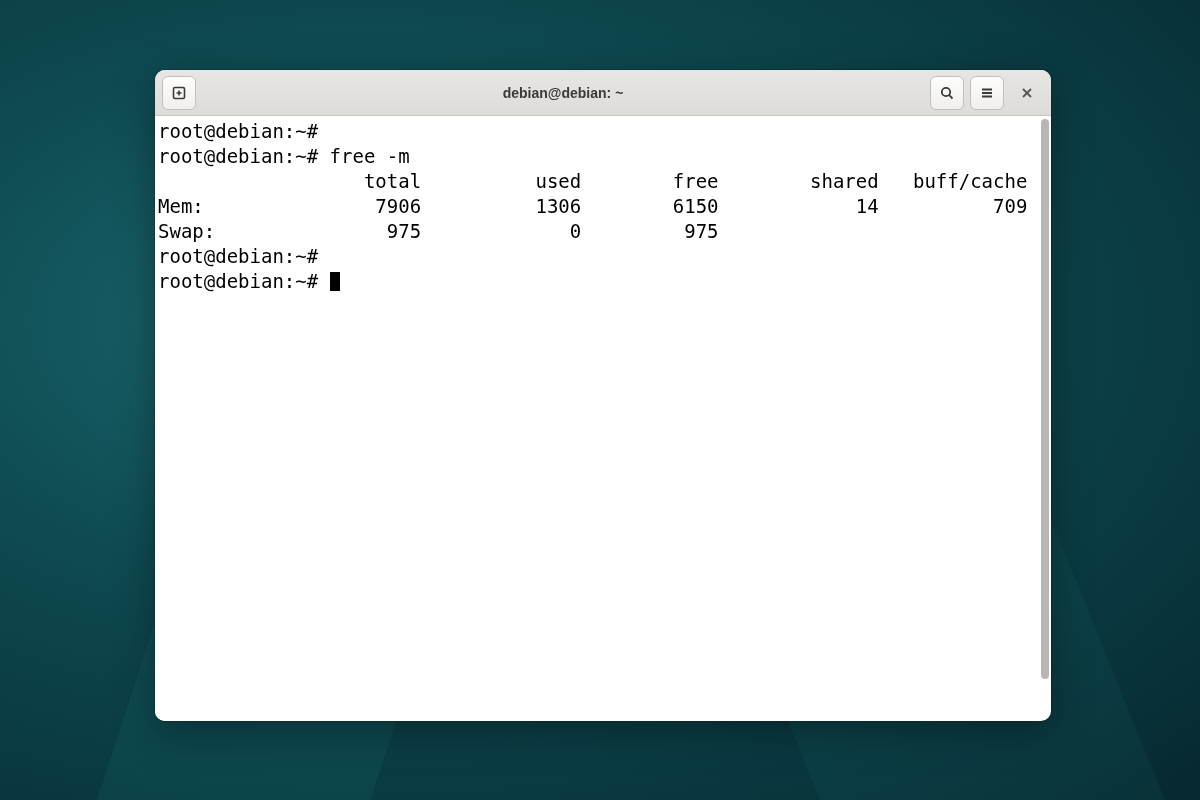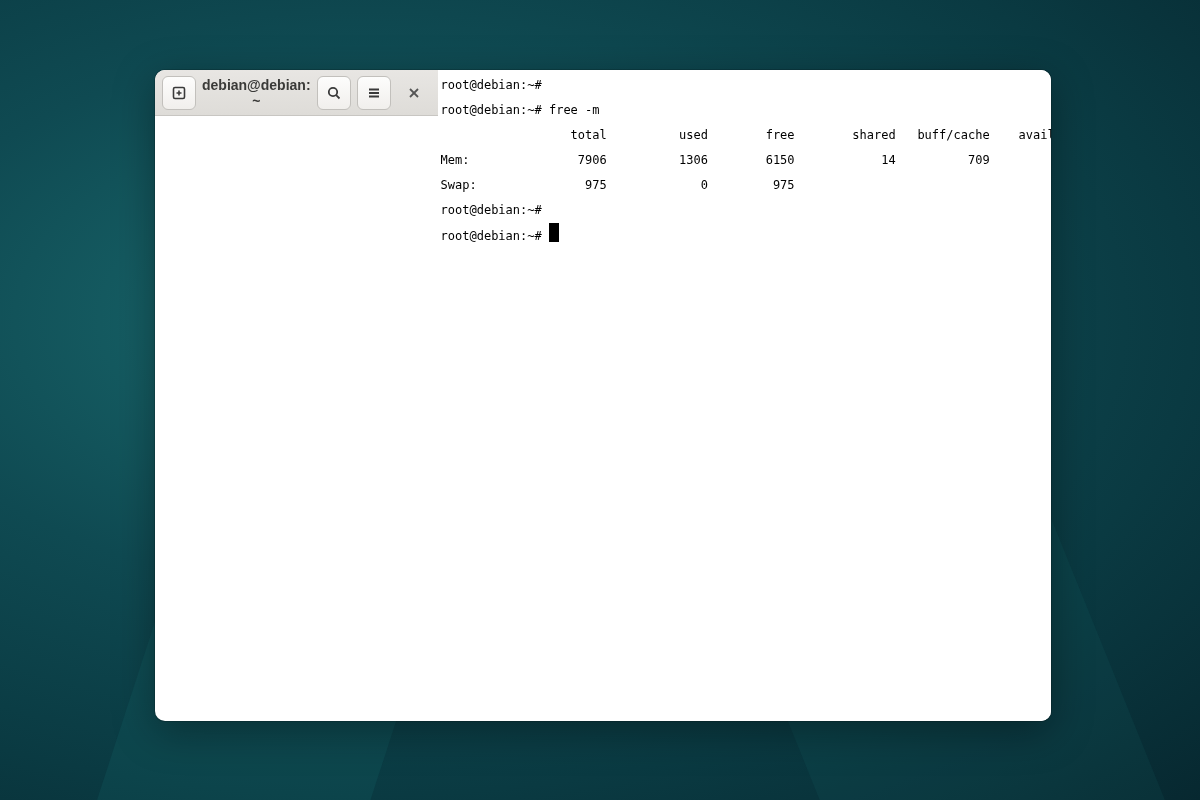--- a/index.html
+++ b/index.html
@@ -14,21 +14,21 @@
   .bg-shape2 { position:absolute; right:80px; top:560px; width:320px; height:320px; background:rgba(30,130,130,.1); transform:rotate(-22deg); }
 
   .window {
     position: absolute;
     left: 155px; top: 70px;
     width: 896px; height: 651px;
     background: #ffffff;
     border-radius: 10px;
     box-shadow: 0 10px 40px rgba(0,0,0,.35), 0 0 0 1px rgba(0,0,0,.15);
     overflow: hidden;
-    display: flex; flex-direction: row;
+    display: flex; flex-direction: column;
   }
   .titlebar {
     height: 46px;
     background: linear-gradient(#e8e6e3, #dedcd8);
     border-bottom: 1px solid #c8c6c2;
     display: flex; align-items: center;
     padding: 0 7px;
     gap: 6px;
   }
   .tb-btn {
@@ -54,21 +54,21 @@
   }
   svg { display:block; }
 
   .term-wrap {
     flex:1; display:flex; position:relative;
   }
   .terminal {
     flex:1;
     background:#ffffff;
     font-family: "DejaVu Sans Mono","Liberation Mono","Menlo",monospace;
-    font-size: 12px;
+    font-size: 19px;
     line-height: 25px;
     color:#000;
     padding: 3px 0 0 3px;
     white-space: pre;
     overflow-y:auto;
   }
   .terminal .line { display:block; }
   .cursor {
     display:inline-block; width:10px; height:19px;
     background:#000; vertical-align:text-bottom;

